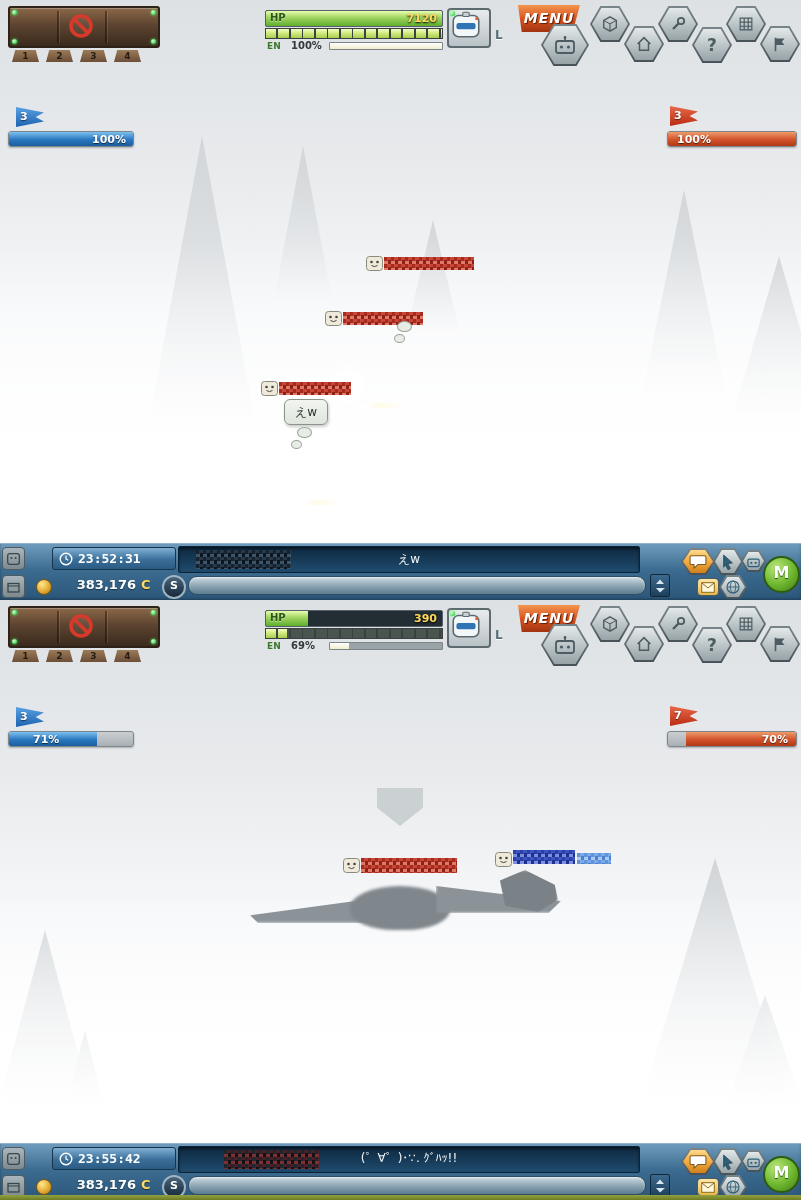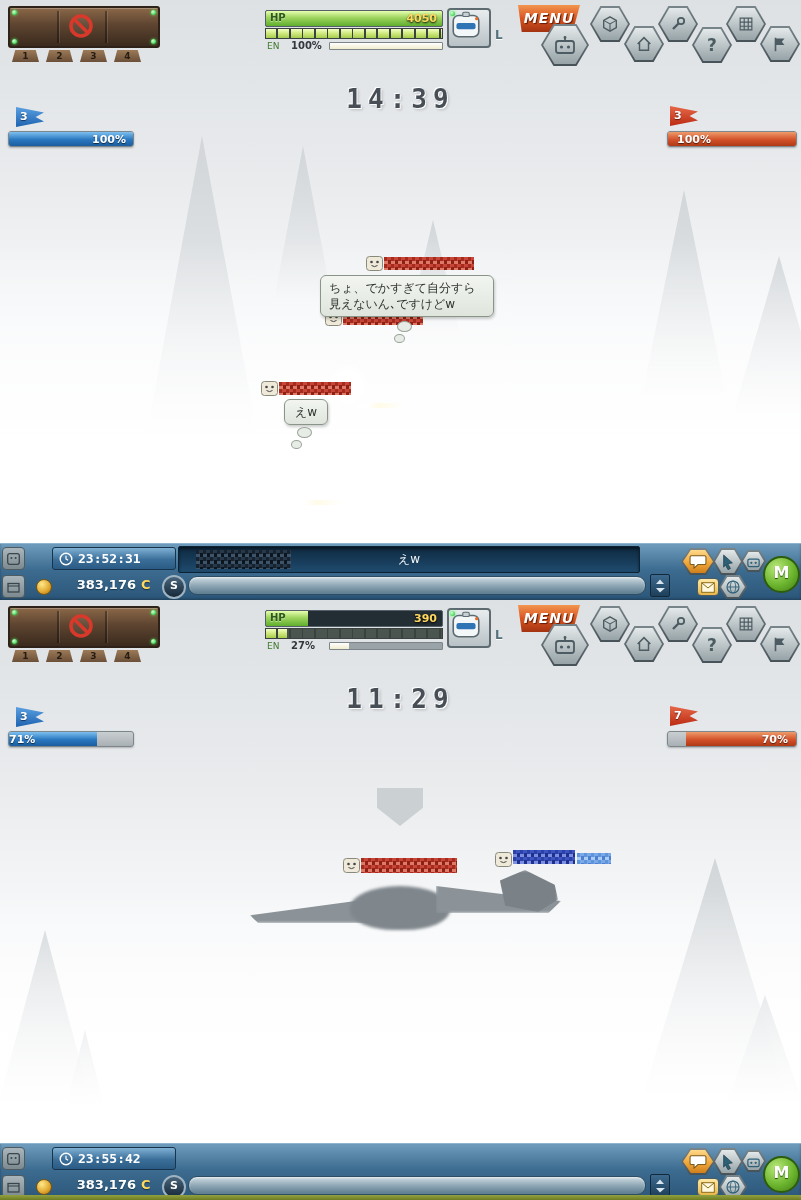--- a/index.html
+++ b/index.html
@@ -24,21 +24,21 @@
     background:linear-gradient(180deg,#9b7a57,#6b4f38);color:#271c11;font-size:9px;font-weight:bold;
     text-align:center;line-height:12px;}
   
   .hpbar{position:absolute;height:15px;background:#232d34;border:1px solid #55606a;border-radius:2px;overflow:hidden;}
   .hpfill{position:absolute;left:0;top:0;bottom:0;background:linear-gradient(180deg,#e7ffb0,#9ed45e 45%,#5fae2e);}
   .hplabel{position:absolute;left:4px;top:1px;font-size:10px;font-weight:bold;color:#2e5a1f;text-shadow:0 1px 0 rgba(255,255,255,.45);}
   .hpval{position:absolute;right:5px;top:1px;font-size:11px;font-weight:bold;color:#ffd95e;text-shadow:0 1px 2px #000;}
   .segbar{position:absolute;height:9px;background:#4a5550;border:1px solid #39423e;overflow:hidden;}
   .segfill{position:absolute;left:0;top:0;bottom:0;background:linear-gradient(180deg,#f2ffc2,#cfe87c 50%,#a7cc4e);}
   .segmask{position:absolute;inset:0;background:repeating-linear-gradient(90deg,transparent 0 10.5px,#39423e 10.5px 12.5px);}
-  .enlabel{font-size:9px;font-weight:normal;color:#3f7a2c;}
+  .enlabel{font-size:9px;font-weight:bold;color:#3f7a2c;}
   .enval{font-size:10px;font-weight:bold;color:#33383c;}
   .enbar{position:absolute;height:6px;background:#9aa4a8;border:1px solid #7b858a;border-radius:1px;overflow:hidden;}
   .enfill{position:absolute;left:0;top:0;bottom:0;background:linear-gradient(180deg,#ffffff,#efeccc);}
   .pilot{position:absolute;width:40px;height:36px;border:2px solid #5d6a70;border-radius:4px;
     background:linear-gradient(180deg,#e8ecee,#b9c2c6);}
   
   .menubtn{position:absolute;width:62px;height:27px;clip-path:polygon(0 0,100% 0,88% 100%,6% 100%);
     background:linear-gradient(180deg,#f2954f,#d9541f 50%,#a33312);color:#fff;font-weight:bold;font-style:italic;
     font-size:14px;text-align:center;line-height:27px;letter-spacing:1px;text-shadow:1px 1px 1px #5e1c05;cursor:pointer;}
   .hex{position:absolute;clip-path:polygon(26% 0,74% 0,100% 50%,74% 100%,26% 100%,0 50%);
@@ -121,24 +121,20 @@
   <div class="streak" style="left:280px;top:500px;width:62px"></div>
 
   <span class="abs" style="left:325px;top:311px"><svg width="17" height="15" viewBox="0 0 17 15">
           <rect x="0.5" y="0.5" width="16" height="14" rx="3" fill="#eee9d8" stroke="#8a8a7a"></rect>
           <circle cx="5.5" cy="6" r="1.3" fill="#444"></circle>
           <circle cx="11.5" cy="6" r="1.3" fill="#444"></circle>
           <path d="M5.5 9.5q3 2.2 6 0" stroke="#444" fill="none"></path>
         </svg></span>
   <div class="mz redm" style="left:343px;top:312px;width:80px;height:13px"></div>
 
-  <div class="bubble" style="left:320px;top:275px;width:156px">
-    <span style="display:block">ちょ、でかすぎて自分すら</span>
-    <span style="display:block">見えないん､ですけどw</span>
-  </div>
   <div class="tdot" style="left:397px;top:321px;width:13px;height:9px"></div>
   <div class="tdot" style="left:394px;top:334px;width:9px;height:7px"></div>
 
   <span class="abs" style="left:366px;top:256px"><svg width="17" height="15" viewBox="0 0 17 15">
           <rect x="0.5" y="0.5" width="16" height="14" rx="3" fill="#eee9d8" stroke="#8a8a7a"></rect>
           <circle cx="5.5" cy="6" r="1.3" fill="#444"></circle>
           <circle cx="11.5" cy="6" r="1.3" fill="#444"></circle>
           <path d="M5.5 9.5q3 2.2 6 0" stroke="#444" fill="none"></path>
         </svg></span>
   <div class="mz redm" style="left:384px;top:257px;width:90px;height:13px"></div>
@@ -150,21 +146,20 @@
           <path d="M5.5 9.5q3 2.2 6 0" stroke="#444" fill="none"></path>
         </svg></span>
   <div class="mz redm" style="left:279px;top:382px;width:72px;height:13px"></div>
 
   <div class="bubble" style="left:284px;top:399px;min-width:26px;text-align:center">
     <span>えw</span>
   </div>
   <div class="tdot" style="left:297px;top:427px;width:13px;height:9px"></div>
   <div class="tdot" style="left:291px;top:440px;width:9px;height:7px"></div>
 
-  <div class="timer" style="top:84px">14:39</div>
 
   <div class="abs" style="left:8px;top:6px;width:152px;height:60px">
     <div class="wbox">
       <span class="wled" style="left:2px;top:2px"></span>
       <span class="wled" style="right:2px;top:2px"></span>
       <span class="wled" style="left:2px;bottom:2px"></span>
       <span class="wled" style="right:2px;bottom:2px"></span>
       <span class="wdiv" style="left:47px"></span>
       <span class="wdiv" style="left:95px"></span>
       <span class="abs" style="left:58px;top:5px"><svg width="26" height="26" viewBox="0 0 26 26">
@@ -175,21 +170,21 @@
     <div class="wtab" style="left:4px;top:44px">1</div>
     <div class="wtab" style="left:38px;top:44px">2</div>
     <div class="wtab" style="left:72px;top:44px">3</div>
     <div class="wtab" style="left:106px;top:44px">4</div>
   </div>
 
   <div class="abs" style="left:265px;top:8px;width:245px;height:46px">
     <div class="hpbar" style="left:0;top:2px;width:176px">
       <div class="hpfill" style="width:100%"></div>
       <span class="hplabel">HP</span>
-      <span class="hpval">4050</span>
+      <span class="hpval">7120</span>
     </div>
     <div class="segbar" style="left:0;top:20px;width:176px">
       <div class="segfill" style="width:100%"></div>
       <div class="segmask"></div>
     </div>
     <span class="abs enlabel" style="left:2px;top:33px">EN</span>
     <span class="abs enval" style="left:26px;top:32px">100%</span>
     <div class="enbar" style="left:64px;top:34px;width:112px">
       <div class="enfill" style="width:100%"></div>
     </div>
@@ -379,21 +374,20 @@
 
   <span class="abs" style="left:495px;top:252px"><svg width="17" height="15" viewBox="0 0 17 15">
           <rect x="0.5" y="0.5" width="16" height="14" rx="3" fill="#eee9d8" stroke="#8a8a7a"></rect>
           <circle cx="5.5" cy="6" r="1.3" fill="#444"></circle>
           <circle cx="11.5" cy="6" r="1.3" fill="#444"></circle>
           <path d="M5.5 9.5q3 2.2 6 0" stroke="#444" fill="none"></path>
         </svg></span>
   <div class="mz bluem" style="left:513px;top:250px;width:62px;height:14px"></div>
   <div class="mz cyanm" style="left:577px;top:253px;width:34px;height:11px"></div>
 
-  <div class="timer" style="top:84px">11:29</div>
 
   <div class="abs" style="left:8px;top:6px;width:152px;height:60px">
     <div class="wbox">
       <span class="wled" style="left:2px;top:2px"></span>
       <span class="wled" style="right:2px;top:2px"></span>
       <span class="wled" style="left:2px;bottom:2px"></span>
       <span class="wled" style="right:2px;bottom:2px"></span>
       <span class="wdiv" style="left:47px"></span>
       <span class="wdiv" style="left:95px"></span>
       <span class="abs" style="left:58px;top:5px"><svg width="26" height="26" viewBox="0 0 26 26">
@@ -411,21 +405,21 @@
     <div class="hpbar" style="left:0;top:2px;width:176px">
       <div class="hpfill" style="width:24%"></div>
       <span class="hplabel">HP</span>
       <span class="hpval">390</span>
     </div>
     <div class="segbar" style="left:0;top:20px;width:176px">
       <div class="segfill" style="width:12%"></div>
       <div class="segmask"></div>
     </div>
     <span class="abs enlabel" style="left:2px;top:33px">EN</span>
-    <span class="abs enval" style="left:26px;top:32px">27%</span>
+    <span class="abs enval" style="left:26px;top:32px">69%</span>
     <div class="enbar" style="left:64px;top:34px;width:112px">
       <div class="enfill" style="width:17%"></div>
     </div>
     <div class="pilot" style="left:182px;top:0">
       <svg width="34" height="30" viewBox="0 0 32 28">
             <rect x="4" y="5" width="24" height="20" rx="5" fill="#f4f7f8" stroke="#5c6b72" stroke-width="1.5"></rect>
             <rect x="7" y="12" width="18" height="6" rx="2" fill="#2f74b5"></rect>
             <rect x="13" y="2" width="6" height="4" rx="1" fill="#c8d0d4" stroke="#5c6b72"></rect>
             <circle cx="26" cy="8" r="1.5" fill="#e86a2a"></circle>
           </svg>
@@ -488,21 +482,21 @@
           </svg>
         </div>
       </div>
 
   <div class="abs" style="left:16px;top:107px;width:30px;height:22px">
     <div class="flagp bluef"></div>
     <span class="fnum">3</span>
   </div>
   <div class="gauge" style="left:8px;top:131px;width:124px">
     <div class="gfill bluef l" style="width:71%"></div>
-    <span class="gtext" style="left:0">71%</span>
+    <span class="gtext" style="left:24px">71%</span>
   </div>
   <div class="abs" style="left:670px;top:106px;width:30px;height:22px">
     <div class="flagp redf"></div>
     <span class="fnum">7</span>
   </div>
   <div class="gauge" style="left:667px;top:131px;width:128px">
     <div class="gfill redf r" style="width:86%"></div>
     <span class="gtext" style="right:8px">70%</span>
   </div>
 
@@ -519,20 +513,24 @@
             <rect x="1" y="2.5" width="11" height="8.5" fill="none" stroke="#39464c" stroke-width="1.3"></rect>
             <path d="M1 5h11" stroke="#39464c" stroke-width="1.1"></path>
           </svg>
         </div>
     <div class="timepanel">
       <svg width="14" height="14" viewBox="0 0 14 14">
             <circle cx="7" cy="7" r="5.8" fill="none" stroke="#fff" stroke-width="1.4"></circle>
             <path d="M7 3.8V7l2.2 1.3" fill="none" stroke="#fff" stroke-width="1.2"></path>
           </svg>
       <span>23:55:42</span>
+    </div>
+    <div class="msgfield">
+      <div class="mz darkredm" style="left:45px;top:3px;width:95px;height:19px"></div>
+      <div class="msgtext">(゜∀゜)･∵. ｸﾞﾊｯ!!</div>
     </div>
     <span class="coin" style="left:36px;top:35px"></span>
     <span class="money" style="left:52px;top:33px;width:84px;text-align:right">383,176</span>
     <span class="cursym" style="left:141px;top:33px">C</span>
     <div class="sbtn" style="left:162px;top:31px">S</div>
     <div class="pill" style="left:188px;top:32px;width:456px"></div>
     <div class="udbtn" style="left:650px;top:30px">
           <svg width="10" height="14" viewBox="0 0 10 14">
             <path d="M5 0.5L9 5H1z" fill="#d8e6ef"></path>
             <path d="M5 13.5L1 9h9z" fill="#d8e6ef"></path>

